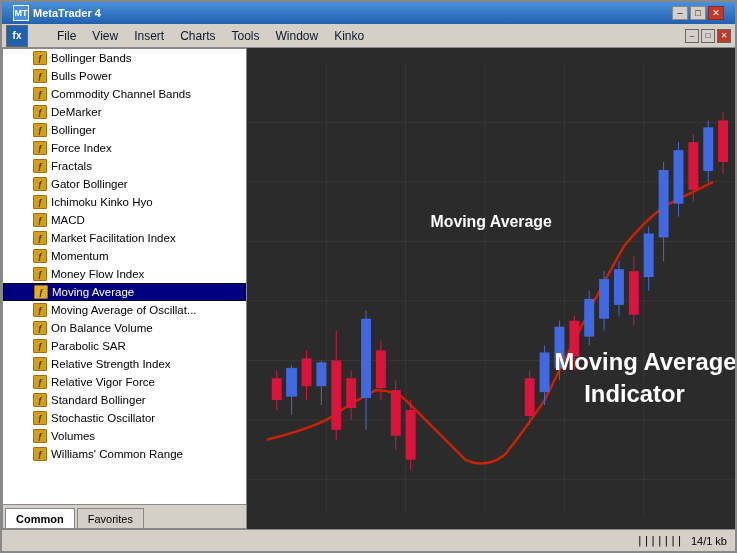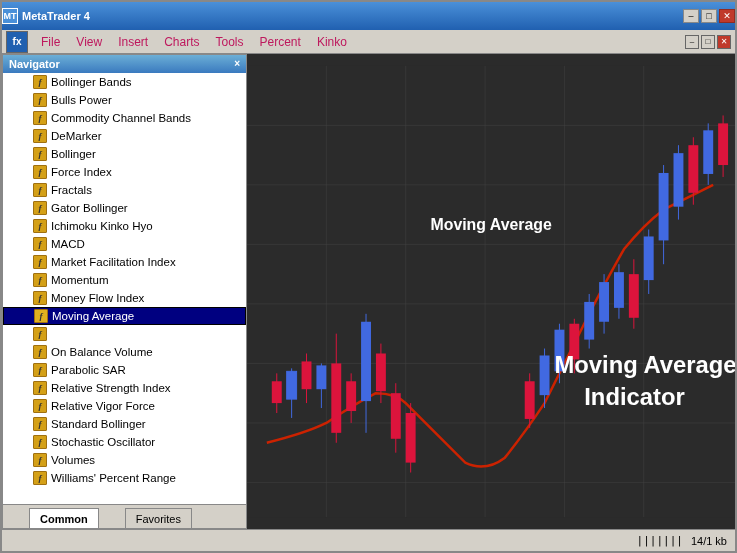--- a/index.html
+++ b/index.html
@@ -17,25 +17,25 @@
       width: 737px;
       height: 553px;
       border: 2px solid #888;
       background: #d4d0c8;
       display: flex;
       flex-direction: column;
     }
 
     .title-bar {
       background: linear-gradient(to bottom, #4a90d9, #2060b0);
-      height: 28px;
+      height: 22px;
       display: flex;
       align-items: center;
       justify-content: space-between;
-      padding: 0 0;
+      padding: 0 11px;
       flex-shrink: 0;
     }
 
     .title-bar-left {
       display: flex;
       align-items: center;
       gap: 4px;
       color: white;
       font-size: 11px;
       font-weight: bold;
@@ -93,28 +93,28 @@
       width: 22px;
       height: 22px;
       background: #2060b0;
       border: 1px solid #666;
       display: flex;
       align-items: center;
       justify-content: center;
       color: white;
       font-size: 10px;
       font-weight: bold;
-      margin-right: 4px;
+      margin-right: 20px;
     }
 
     .menu-item {
       padding: 2px 6px;
       cursor: pointer;
       font-size: 12px;
-      color: #be185d;
+      color: #0f172a;
       border: 1px solid transparent;
     }
 
     
     .main-area {
       display: flex;
       flex: 1;
       overflow: hidden;
     }
 
@@ -232,21 +232,20 @@
       padding: 2px 10px;
       border: 1px solid #888;
       border-bottom: none;
       background: #d4d0c8;
       cursor: pointer;
       font-size: 11px;
       height: 20px;
       display: flex;
       align-items: center;
       margin-right: 2px;
-      margin-left: 24px;
     }
 
     .nav-tab.active {
       background: #ffffff;
       font-weight: bold;
     }
 
     
     .chart-area {
       flex: 1;
@@ -317,36 +316,32 @@
 
   <div class="menu-bar">
     <div class="menu-logo">
       <span>fx</span>
     </div>
     <div class="menu-item">File</div>
     <div class="menu-item">View</div>
     <div class="menu-item">Insert</div>
     <div class="menu-item">Charts</div>
     <div class="menu-item">Tools</div>
-    <div class="menu-item">Percent</div>
+    <div class="menu-item">Window</div>
     <div class="menu-item">Kinko</div>
     <div class="window-controls-inner">
       <div class="inner-tb-btn">–</div>
       <div class="inner-tb-btn">□</div>
       <div class="inner-tb-btn" style="background:#c0392b;color:white;">✕</div>
     </div>
   </div>
 
   <div class="main-area">
 
     <div class="navigator">
-      <div class="navigator-title">
-        <span>Navigator</span>
-        <span class="navigator-close">×</span>
-      </div>
       <div class="navigator-content">
         <div class="nav-list-container">
 
         <div class="nav-item">
               <div class="nav-item-icon" style="font-style: italic; font-family: serif; font-size: 9px; background: rgb(212, 160, 23); color: rgb(51, 51, 51);">f</div>
               <span>Bollinger Bands</span>
             </div>
             <div class="nav-item">
               <div class="nav-item-icon" style="font-style: italic; font-family: serif; font-size: 9px; background: rgb(212, 160, 23); color: rgb(51, 51, 51);">f</div>
               <span>Bulls Power</span>
@@ -394,20 +389,21 @@
             <div class="nav-item">
               <div class="nav-item-icon" style="font-style: italic; font-family: serif; font-size: 9px; background: rgb(212, 160, 23); color: rgb(51, 51, 51);">f</div>
               <span>Money Flow Index</span>
             </div>
             <div class="nav-item selected">
               <div class="nav-item-icon" style="font-style: italic; font-family: serif; font-size: 9px; background: rgb(224, 176, 32); color: rgb(51, 51, 51);">f</div>
               <span>Moving Average</span>
             </div>
             <div class="nav-item">
               <div class="nav-item-icon" style="font-style: italic; font-family: serif; font-size: 9px; background: rgb(212, 160, 23); color: rgb(51, 51, 51);">f</div>
+              <span>Moving Average of Oscillat...</span>
             </div>
             <div class="nav-item">
               <div class="nav-item-icon" style="font-style: italic; font-family: serif; font-size: 9px; background: rgb(212, 160, 23); color: rgb(51, 51, 51);">f</div>
               <span>On Balance Volume</span>
             </div>
             <div class="nav-item">
               <div class="nav-item-icon" style="font-style: italic; font-family: serif; font-size: 9px; background: rgb(212, 160, 23); color: rgb(51, 51, 51);">f</div>
               <span>Parabolic SAR</span>
             </div>
             <div class="nav-item">
@@ -425,21 +421,21 @@
             <div class="nav-item">
               <div class="nav-item-icon" style="font-style: italic; font-family: serif; font-size: 9px; background: rgb(212, 160, 23); color: rgb(51, 51, 51);">f</div>
               <span>Stochastic Oscillator</span>
             </div>
             <div class="nav-item">
               <div class="nav-item-icon" style="font-style: italic; font-family: serif; font-size: 9px; background: rgb(212, 160, 23); color: rgb(51, 51, 51);">f</div>
               <span>Volumes</span>
             </div>
             <div class="nav-item">
               <div class="nav-item-icon" style="font-style: italic; font-family: serif; font-size: 9px; background: rgb(212, 160, 23); color: rgb(51, 51, 51);">f</div>
-              <span>Williams' Percent Range</span>
+              <span>Williams' Common Range</span>
             </div>
           </div>
         <div class="nav-tabs">
           <div class="nav-tab active">Common</div>
           <div class="nav-tab">Favorites</div>
         </div>
       </div>
     </div>
 
     <div class="chart-area">

